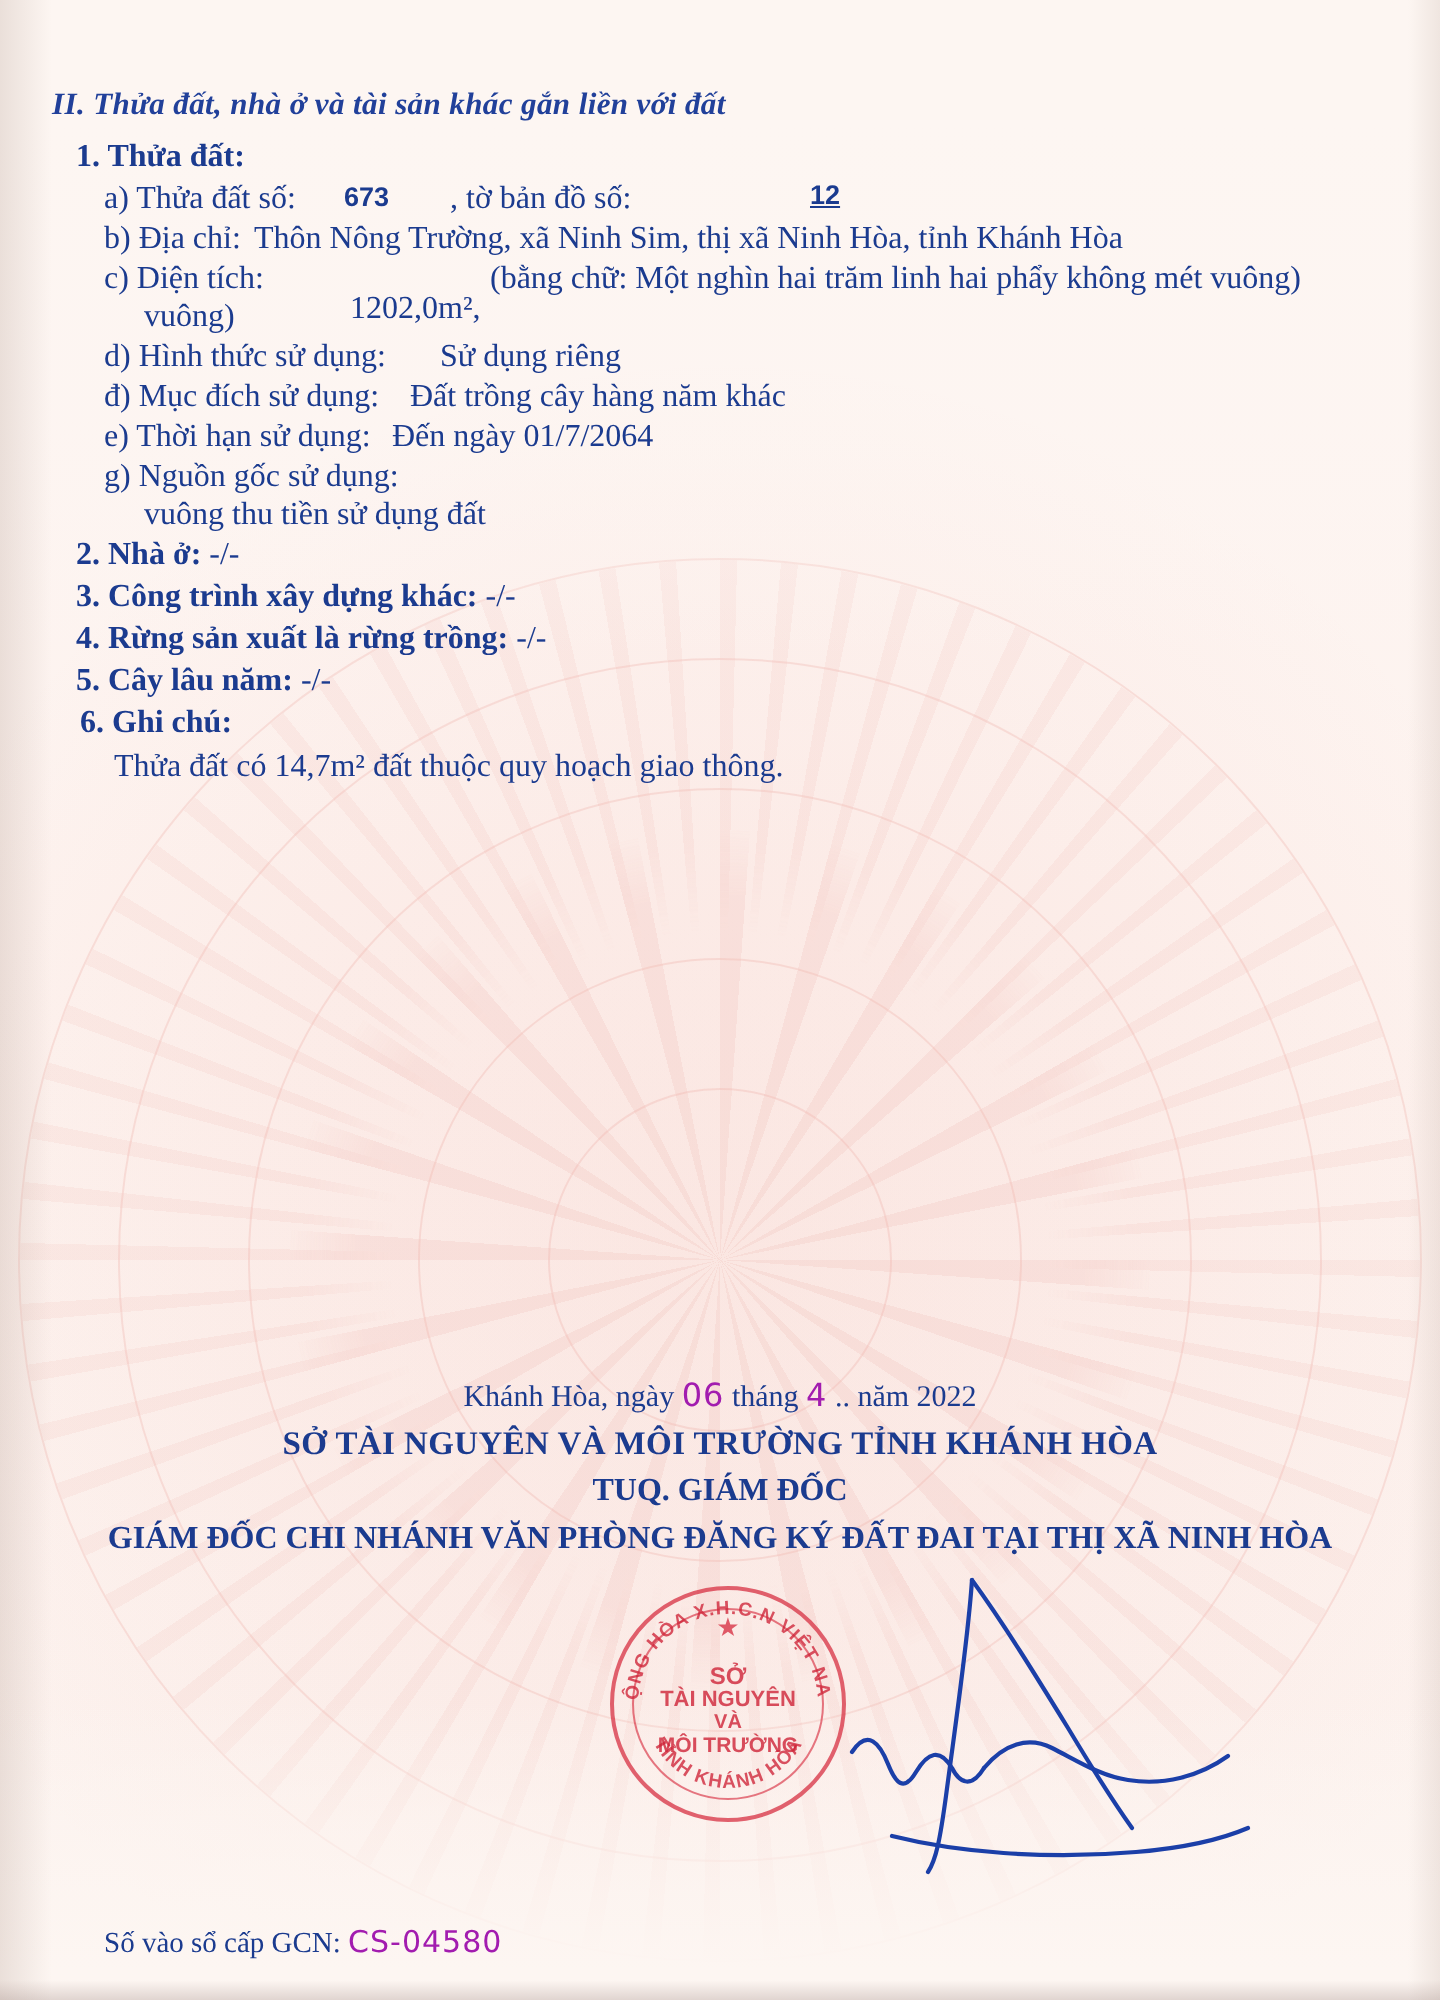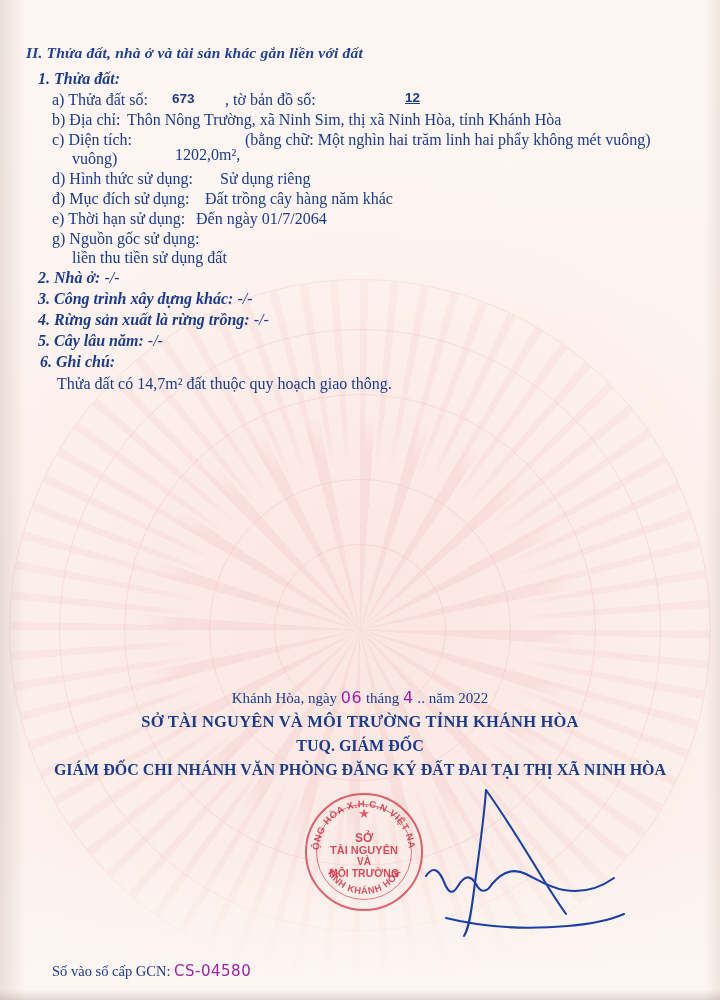--- a/index.html
+++ b/index.html
@@ -76,21 +76,21 @@
 
   
   .content{position:absolute;inset:0;}
 
   .sec-title{
     position:absolute;left:26px;top:44px;
     font-size:15.5px;font-weight:bold;font-style:italic;
     letter-spacing:.2px;
     color:#21409a;
   }
-  .it{font-style:italic;font-weight:bold;}
+  .it{font-weight:bold;}
   .val{font-family:"Liberation Sans", sans-serif;font-size:13.5px;}
 
   .line{position:absolute;white-space:nowrap;}
 
   
   .hand{
     font-family:"DejaVu Sans", sans-serif;
     font-size:16px;
     color:#a21caf;
     letter-spacing:.5px;
@@ -211,21 +211,21 @@
   <div class="line" style="left:52px;top:170px;">d) Hình thức sử dụng:</div>
   <div class="line" style="left:220px;top:170px;">Sử dụng riêng</div>
 
   <div class="line" style="left:52px;top:190px;">đ) Mục đích sử dụng:</div>
   <div class="line" style="left:205px;top:190px;">Đất trồng cây hàng năm khác</div>
 
   <div class="line" style="left:52px;top:210px;">e) Thời hạn sử dụng:</div>
   <div class="line" style="left:196px;top:210px;">Đến ngày 01/7/2064</div>
 
   <div class="line" style="left:52px;top:230px;">g) Nguồn gốc sử dụng:</div>
-  <div class="line" style="left:72px;top:249px;">liền thu tiền sử dụng đất</div>
+  <div class="line" style="left:72px;top:249px;">vuông thu tiền sử dụng đất</div>
 
   <div class="line it" style="left:38px;top:269px;">
     <span>2.</span>
     <span>Nhà ở:</span>
     <span style="font-weight:normal;">-/-</span>
   </div>
   <div class="line it" style="left:38px;top:290px;">
     <span>3.</span>
     <span>Công trình xây dựng khác:</span>
     <span style="font-weight:normal;">-/-</span>

